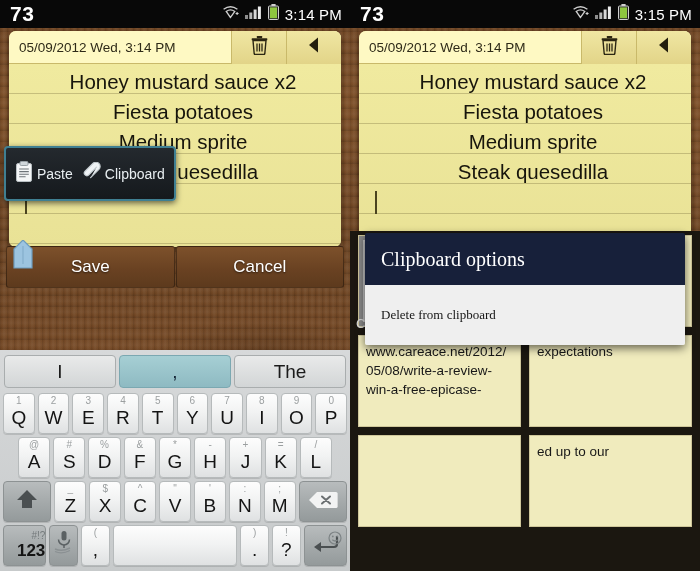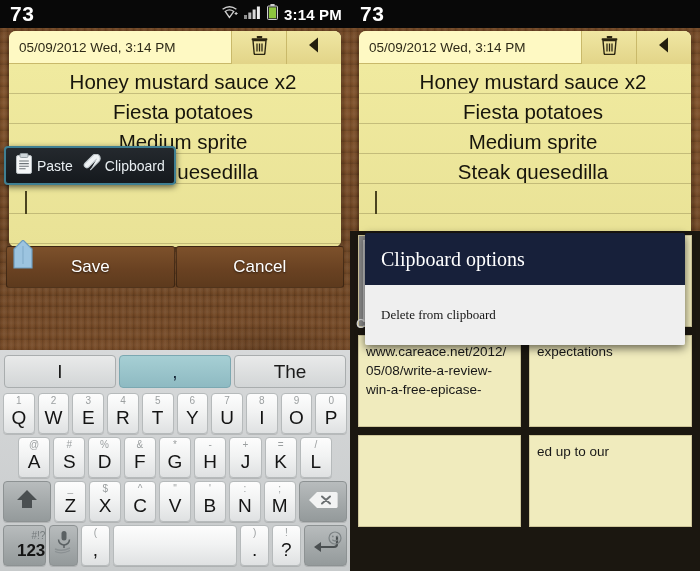--- a/index.html
+++ b/index.html
@@ -30,21 +30,21 @@
   }
 
   
   .statusbar {
     position:absolute; top:0; left:0; right:0; height:28px;
     background:#080808; color:#fff; display:flex; align-items:center;
     padding:0 8px 0 10px; z-index:40;
   }
   .sb-left { font-size:21px; font-weight:bold; letter-spacing:.5px; }
   .sb-right { margin-left:auto; display:flex; align-items:center; gap:6px; }
-  .sb-time { font-size:15px; font-weight:bold; letter-spacing:.2px; }
+  .sb-time { font-size:15px; font-weight:normal; letter-spacing:.2px; }
   .ic { display:block; }
 
   
   .notecard {
     position:absolute; left:9px; right:9px; top:31px;
     border-radius:7px;
     background:#ece79f;
     box-shadow:0 2px 4px rgba(0,0,0,.45);
     overflow:hidden;
   }
@@ -80,21 +80,21 @@
     position:absolute; left:16px; width:2px; height:23px; background:#4b441f;
   }
 
   
   .paste-pop {
     position:absolute; z-index:30;
     background:linear-gradient(180deg,#24292e,#15191d);
     border:2px solid #3f7f92;
     border-radius:4px;
     display:flex; align-items:center; gap:9px;
-    padding:5px 9px;
+    padding:13px 9px;
     box-shadow:0 2px 6px rgba(0,0,0,.6);
   }
   .pp-item { display:flex; align-items:center; gap:4px; }
   .pp-label { font-size:14px; color:#e8eef1; }
 
   
   .actionbar {
     position:absolute; left:0; right:0; display:flex; gap:1px; padding:0 6px;
     z-index:20;
   }
@@ -537,16 +537,41 @@
       </div>
     </div>
 
     <div class="dialog" style="top:233px;font-family:Liberation Serif, serif;">
       <div class="dlg-head">Clipboard options</div>
       <div class="dlg-body">Delete from clipboard</div>
     </div>
 
     <div class="statusbar">
       <span class="sb-left">73</span>
+      <span class="sb-right">
+        <span class="ic">
+          <svg width="17" height="14" viewBox="0 0 17 14">
+              <path d="M8.5 12.5 L4.2 6.5 Q8.5 3.4 12.8 6.5 Z" fill="none" stroke="#cfcfcf" stroke-width="1.3"></path>
+              <path d="M1.6 4.2 Q8.5 -0.8 15.4 4.2" fill="none" stroke="#cfcfcf" stroke-width="1.4"></path>
+              <path d="M13.6 8.5 h3 M15.1 7 v3" stroke="#cfcfcf" stroke-width="1.1"></path>
+            </svg>
+        </span>
+        <span class="ic">
+          <svg width="17" height="14" viewBox="0 0 17 14">
+              <rect x="0" y="10" width="3" height="4" fill="#8e8e8e"></rect>
+              <rect x="4.3" y="7.5" width="3" height="6.5" fill="#b9b9b9"></rect>
+              <rect x="8.6" y="4.5" width="3" height="9.5" fill="#d8d8d8"></rect>
+              <rect x="12.9" y="1.5" width="3" height="12.5" fill="#ededed"></rect>
+            </svg>
+        </span>
+        <span class="ic">
+          <svg width="11" height="16" viewBox="0 0 11 16">
+              <rect x="3.4" y="0" width="4.2" height="2" fill="#cfcfcf"></rect>
+              <rect x="0.5" y="2" width="10" height="13.5" rx="1" fill="#2a2a2a" stroke="#cfcfcf" stroke-width="1"></rect>
+              <rect x="2" y="3.4" width="7" height="10.8" fill="#8ec63f"></rect>
+            </svg>
+        </span>
+        <span class="sb-time">3:15 PM</span>
+      </span>
     </div>
   </div>
 
 </div>
 
 </body></html>

